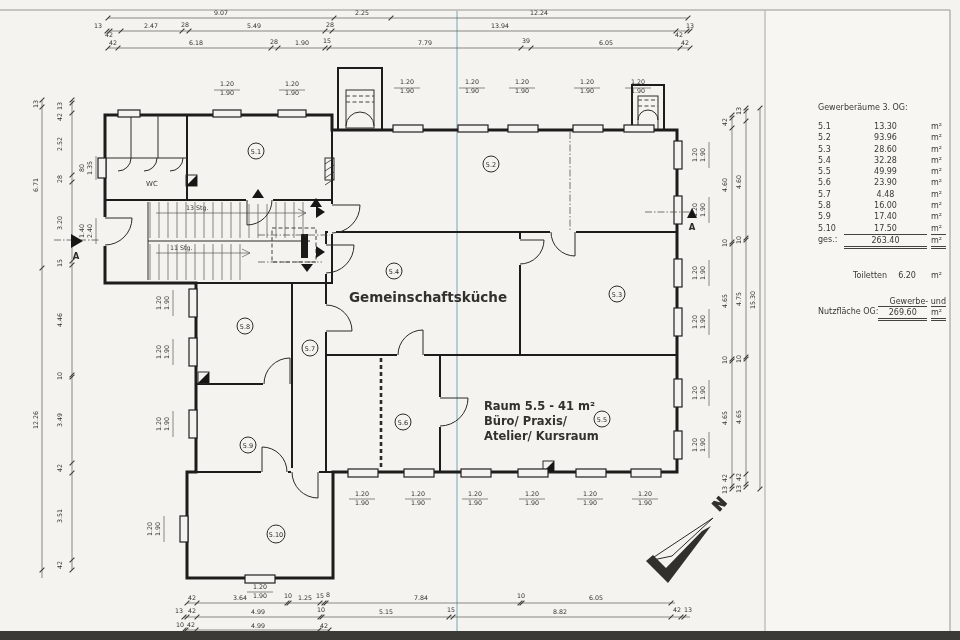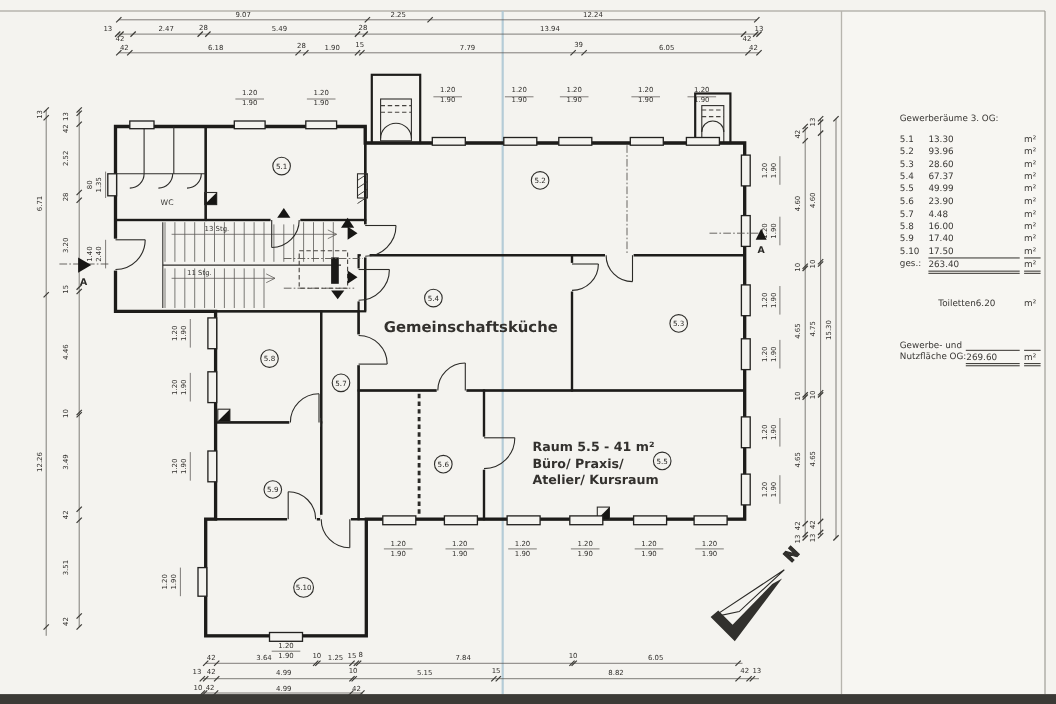--- a/index.html
+++ b/index.html
@@ -26,25 +26,25 @@
   .wbump{fill:#f4f3ef;stroke:#22211f;stroke-width:1.2;}
   .dashed{stroke:#44423e;stroke-width:1;fill:none;stroke-dasharray:4 2.5;}
   .dashdot{stroke:#55534f;stroke-width:.8;fill:none;stroke-dasharray:7 2 1.5 2;}
   .blacktri{fill:#171614;stroke:none;}
   .hatch{stroke:#2b2a27;stroke-width:.8;}
   
   .legend{position:absolute;left:818px;top:103px;width:128px;font-size:8px;color:#3a3835;}
   .legend .ltitle{margin-bottom:9px;white-space:nowrap;}
   .lrow{display:flex;line-height:11.3px;white-space:nowrap;}
   .lid{width:26px;}
-  .lval{flex:1;text-align:left;}
+  .lval{flex:1;text-align:center;}
   .lunit{width:15px;text-align:left;margin-left:4px;}
   .tot{border-top:1px solid #45433f;border-bottom:3px double #45433f;}
   .mt20{margin-top:21px;margin-left:35px;}
-  .mt14{margin-top:27px;}
+  .mt14{margin-top:15px;text-align:right;}
 </style>
 </head>
 <body>
 
 <div class="sheet">
 <svg width="960" height="640" viewBox="0 0 960 640">
 
   <rect x="0" y="0" width="960" height="640" fill="#f4f3ef"></rect>
   <rect x="765" y="10" width="185" height="622" fill="#f7f6f2"></rect>
   <rect x="0" y="631" width="960" height="9" fill="#3b3a36"></rect>
@@ -555,21 +555,21 @@
         <span class="lval">93.96</span>
         <span class="lunit">m²</span>
       </div>
   <div class="lrow">
         <span class="lid">5.3</span>
         <span class="lval">28.60</span>
         <span class="lunit">m²</span>
       </div>
   <div class="lrow">
         <span class="lid">5.4</span>
-        <span class="lval">67.37</span>
+        <span class="lval">32.28</span>
         <span class="lunit">m²</span>
       </div>
   <div class="lrow">
         <span class="lid">5.5</span>
         <span class="lval">49.99</span>
         <span class="lunit">m²</span>
       </div>
   <div class="lrow">
         <span class="lid">5.6</span>
         <span class="lval">23.90</span>

